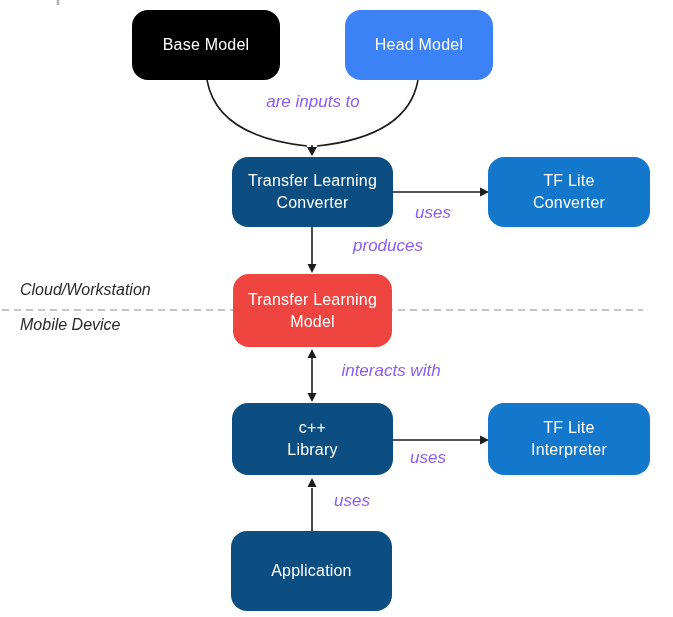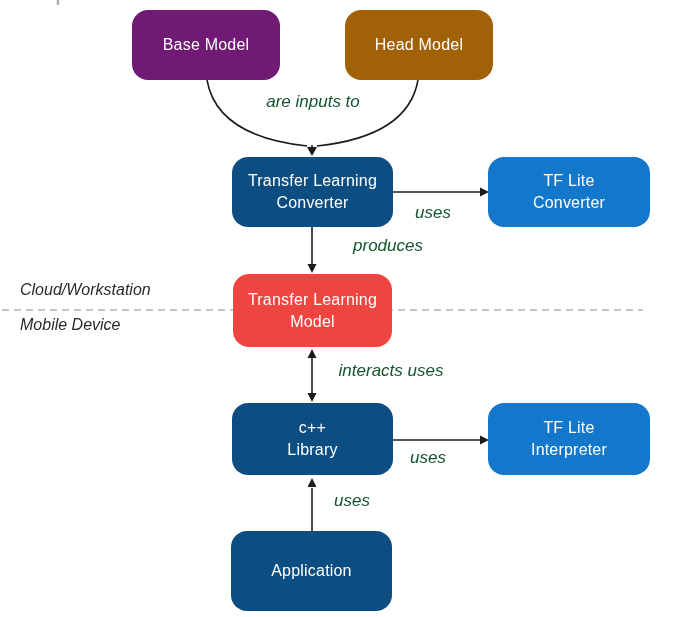--- a/index.html
+++ b/index.html
@@ -20,21 +20,21 @@
   .node-label {
     color: #ffffff;
     font-size: 16px; line-height: 22px;
     white-space: pre-line;
     letter-spacing: 0.2px;
   }
   .edge-label {
     position: absolute; z-index: 2;
     transform: translateX(-50%);
     font-style: italic; font-size: 17px;
-    color: #14532d; white-space: nowrap;
+    color: #8b5cf6; white-space: nowrap;
   }
   .region-label {
     position: absolute; z-index: 2;
     font-style: italic; font-size: 16px;
     color: #2a2a2a; white-space: nowrap;
   }
 </style>
 </head>
 <body>
 
@@ -64,25 +64,25 @@
     <line x1="393" y1="440" x2="480" y2="440" stroke-width="1.6" style="stroke: rgb(28, 28, 28);"></line>
     <polygon points="480,435.5 480,444.5 489,440" style="fill: rgb(28, 28, 28);"></polygon>
 
     <line x1="312" y1="531" x2="312" y2="488" stroke-width="1.6" style="stroke: rgb(28, 28, 28);"></line>
     <polygon points="307.5,487 316.5,487 312,478" style="fill: rgb(28, 28, 28);"></polygon>
   </svg>
 
   <div class="region-label" style="left:20px; top:281px;">Cloud/Workstation</div>
   <div class="region-label" style="left:20px; top:316px;">Mobile Device</div>
 
-  <div class="node" style="left: 132px; top: 10px; width: 148px; height: 70px; background: #701a75;">
+  <div class="node" style="left: 132px; top: 10px; width: 148px; height: 70px; background: #000000;">
     <span class="node-label">Base Model</span>
   </div>
 
-  <div class="node" style="left: 345px; top: 10px; width: 148px; height: 70px; background: #a16207;">
+  <div class="node" style="left: 345px; top: 10px; width: 148px; height: 70px; background: #3b82f6;">
     <span class="node-label">Head Model</span>
   </div>
 
   <div class="node" style="left: 232px; top: 157px; width: 161px; height: 70px; background: rgb(13, 78, 130);">
     <span class="node-label">Transfer Learning
 Converter</span>
   </div>
 
   <div class="node" style="left: 488px; top: 157px; width: 162px; height: 70px; background: rgb(19, 120, 204);">
     <span class="node-label">TF Lite
@@ -104,17 +104,17 @@
 Interpreter</span>
   </div>
 
   <div class="node" style="left: 231px; top: 531px; width: 161px; height: 80px; background: rgb(13, 78, 130);">
     <span class="node-label">Application</span>
   </div>
 
   <div class="edge-label" style="left:313px; top:92px;">are inputs to</div>
   <div class="edge-label" style="left:433px; top:203px;">uses</div>
   <div class="edge-label" style="left:388px; top:236px;">produces</div>
-  <div class="edge-label" style="left:391px; top:361px;">interacts uses</div>
+  <div class="edge-label" style="left:391px; top:361px;">interacts with</div>
   <div class="edge-label" style="left:428px; top:448px;">uses</div>
   <div class="edge-label" style="left:352px; top:491px;">uses</div>
 
 </div>
 
 </body></html>

